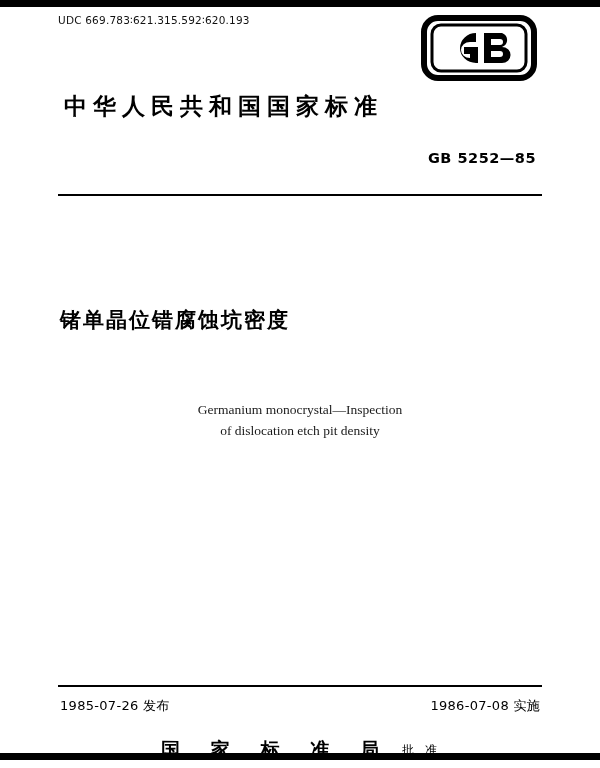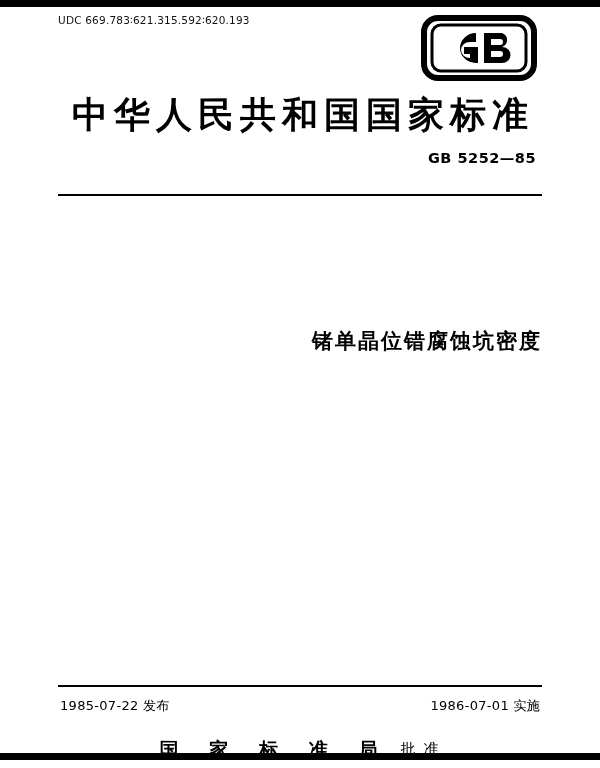--- a/index.html
+++ b/index.html
@@ -61,24 +61,24 @@
     top: 8px;
     width: 118px;
     height: 66px;
   }
   .gb-logo svg { display: block; }
   .title-cn {
     position: absolute;
     left: 0;
     top: 84px;
     width: 484px;
-    text-align: center;
-    font-family: "DejaVu Sans", sans-serif;
-    font-weight: bold;
-    font-size: 36px;
+    text-align: left;
+    font-family: "DejaVu Sans", sans-serif;
+    font-weight: bold;
+    font-size: 23px;
     letter-spacing: 6px;
     color: #000;
     text-indent: 6px;
   }
   .std-number {
     position: absolute;
     right: 6px;
     top: 143px;
     font-family: "DejaVu Sans", sans-serif;
     font-size: 14.5px;
@@ -99,22 +99,21 @@
     top: 678px;
     width: 484px;
     height: 2px;
     background: #000;
   }
   .doc-title {
     position: absolute;
     left: 0;
     top: 296px;
     width: 484px;
-    text-align: right;
-    margin-top: 21px;
+    text-align: left;
   }
   .doc-title .line1 {
     font-family: "DejaVu Sans", sans-serif;
     font-weight: bold;
     font-size: 21px;
     letter-spacing: 2px;
     line-height: 34px;
     text-indent: 2px;
   }
   .doc-title .line2 {
@@ -160,22 +159,22 @@
     text-align: center;
     white-space: nowrap;
   }
   .issuer .org {
     font-family: Liberation Serif, serif;
     font-weight: bold;
     font-size: 19px;
     letter-spacing: 13px;
   }
   .issuer .approve {
-    font-family: Liberation Sans, sans-serif;
-    font-size: 15px;
+    font-family: Liberation Mono, monospace;
+    font-size: 12px;
     letter-spacing: 2px;
     padding-left: 10px;
     position: relative;
     top: -2px;
   }
 </style>
 </head>
 <body>
 
 <div class="page">
@@ -211,25 +210,29 @@
     <div class="title-cn">中华人民共和国国家标准</div>
 
     <div class="std-number">GB 5252—85</div>
 
     <div class="rule-top"></div>
 
     <div class="doc-title">
       <div class="line1">锗单晶位错腐蚀坑密度</div>
     </div>
 
+    <div class="doc-subtitle">
+      <div>Germanium monocrystal—Inspection</div>
+      <div>of dislocation etch pit density</div>
+    </div>
 
     <div class="rule-bottom"></div>
 
-    <div class="date-publish">1985-07-22 发布</div>
-    <div class="date-effective">1986-07-01 实施</div>
+    <div class="date-publish">1985-07-26 发布</div>
+    <div class="date-effective">1986-07-08 实施</div>
 
     <div class="issuer">
       <span class="org">国 家 标 准 局</span><span class="approve">批 准</span>
     </div>
 
   </div>
 
   <div class="bottom-band"></div>
 </div>
 

